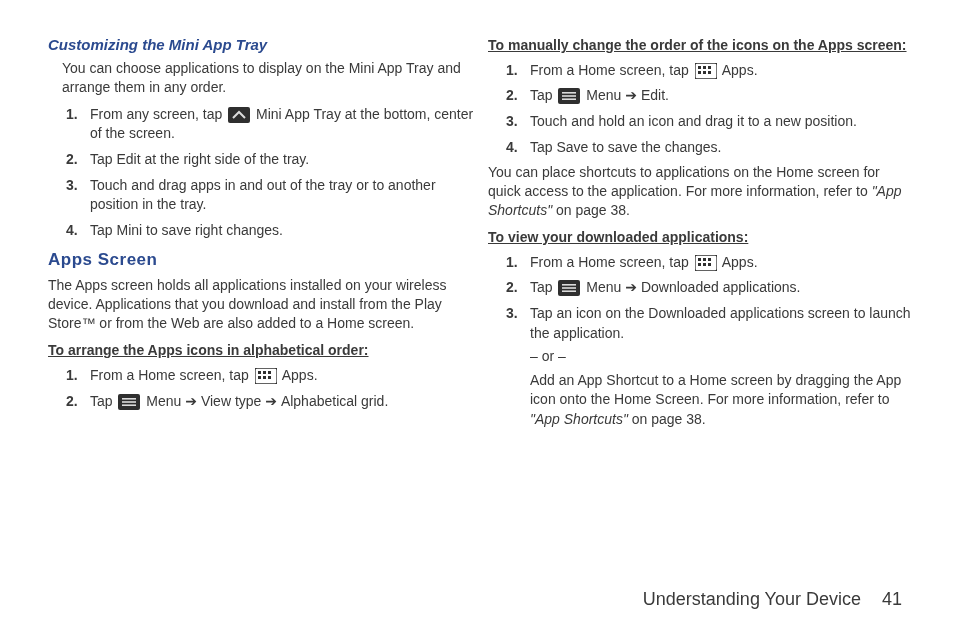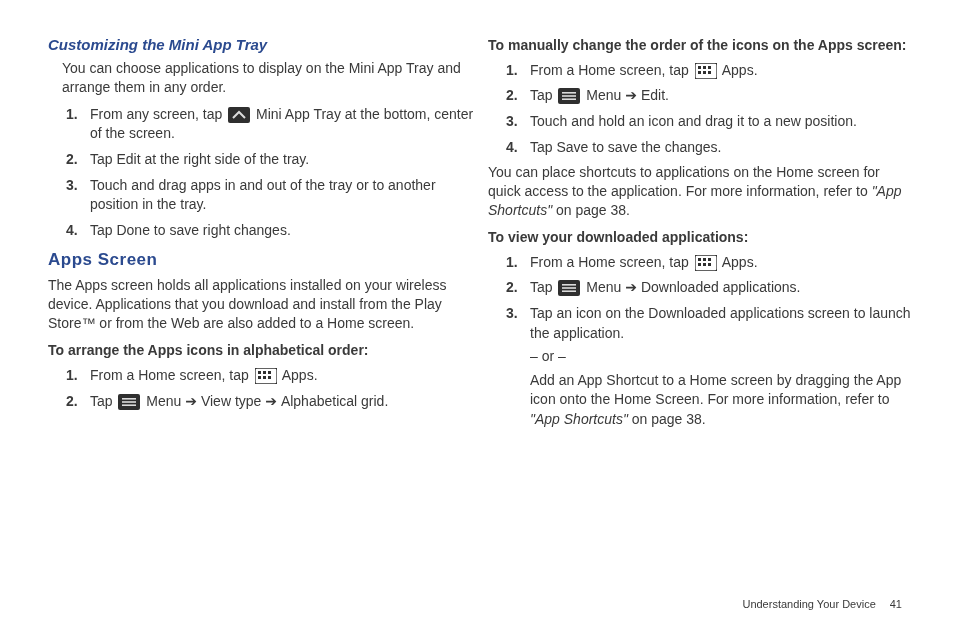--- a/index.html
+++ b/index.html
@@ -45,20 +45,21 @@
     line-height: 1.35;
   }
   .para-no-top {
     margin: 0 0 8px 0;
     line-height: 1.35;
   }
   .bold-lead {
     font-weight: 700;
     margin: 6px 0 6px 0;
     line-height: 1.35;
+    text-decoration: underline;
   }
   ol {
     list-style: none;
     margin: 0 0 6px 18px;
   }
   ol > li {
     display: flex;
     margin-bottom: 6px;
     line-height: 1.4;
   }
@@ -78,25 +79,25 @@
   .arrow { font-family: Arial, sans-serif; }
   svg.icon {
     display: inline-block;
     vertical-align: -4px;
     margin: 0 2px;
   }
   .footer {
     position: absolute;
     bottom: 26px;
     right: 52px;
-    font-size: 11px;
+    font-size: 18px;
     color: #3a3a3a;
     display: flex;
     align-items: center;
-    gap: 14px;
+    gap: 21px;
   }
 </style>
 </head>
 <body>
 
 <div class="page">
 
   <div class="col">
     <div class="h3-italic">Customizing the Mini App Tray</div>
     <div class="intro">You can choose applications to display on the Mini App Tray and arrange them in any order.</div>
@@ -120,21 +121,21 @@
           <span>Tap </span><span class="b">Edit</span><span> at the right side of the tray.</span>
         </span>
       </li>
       <li>
         <span class="num">3.</span>
         <span class="body">Touch and drag apps in and out of the tray or to another position in the tray.</span>
       </li>
       <li>
         <span class="num">4.</span>
         <span class="body">
-          <span>Tap </span><span class="b">Done</span><span> to save right changes.</span>
+          <span>Tap </span><span class="b">Mini</span><span> to save right changes.</span>
         </span>
       </li>
     </ol>
 
     <div class="h2">Apps Screen</div>
     <div class="para-no-top">
       <span>The </span><span class="b">Apps screen</span><span> holds all applications installed on your wireless device. Applications that you download and install from the Play Store™ or from the Web are also added to a Home screen.</span>
     </div>
     <div class="bold-lead">To arrange the Apps icons in alphabetical order:</div>
 

